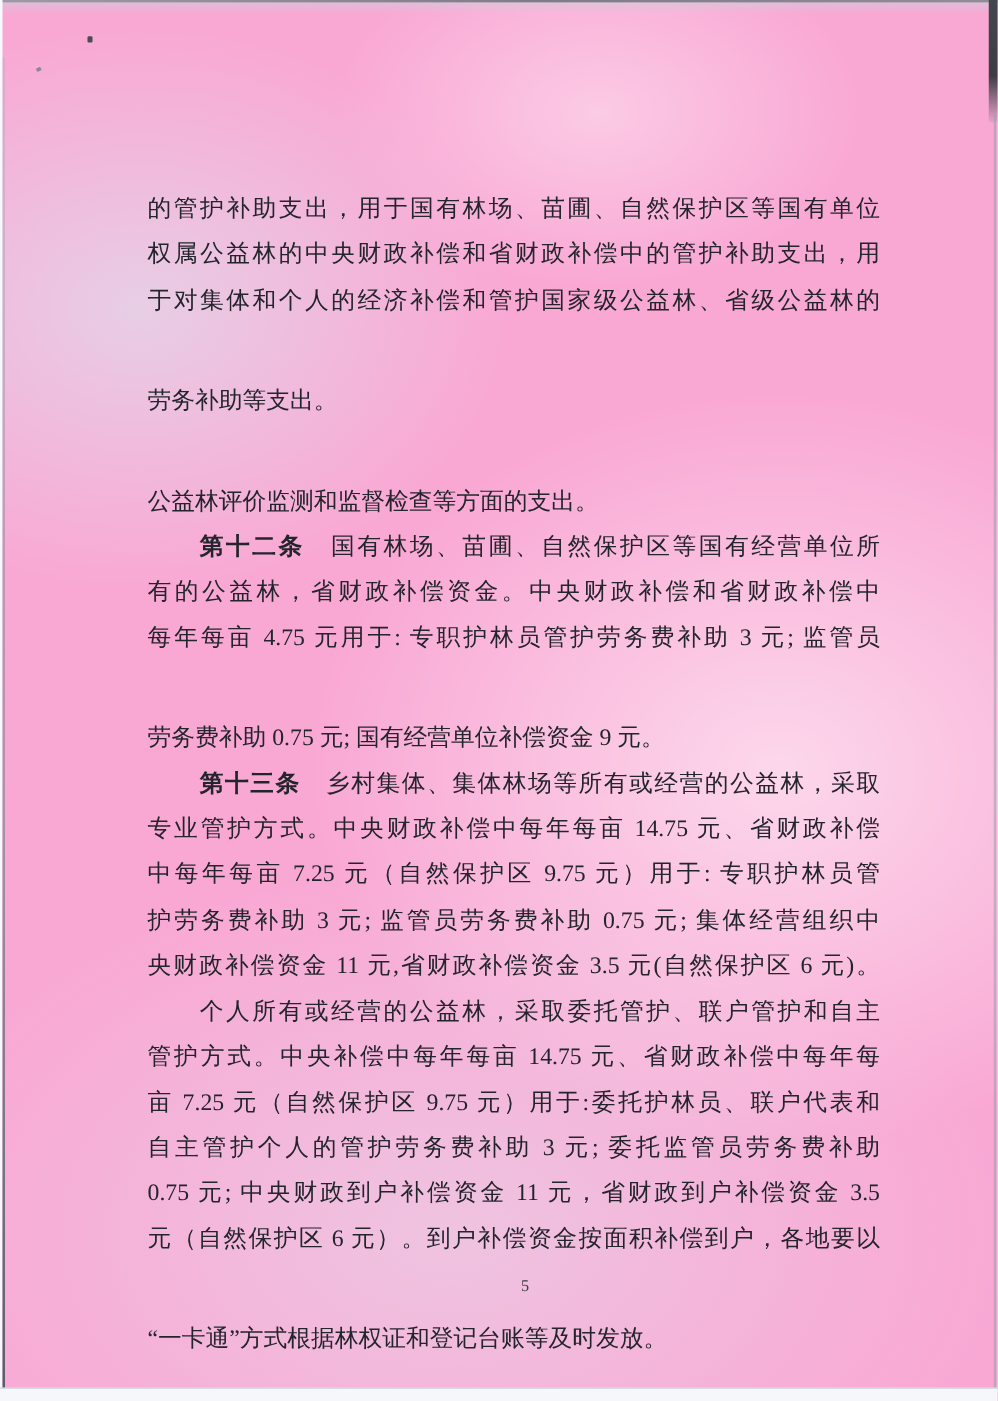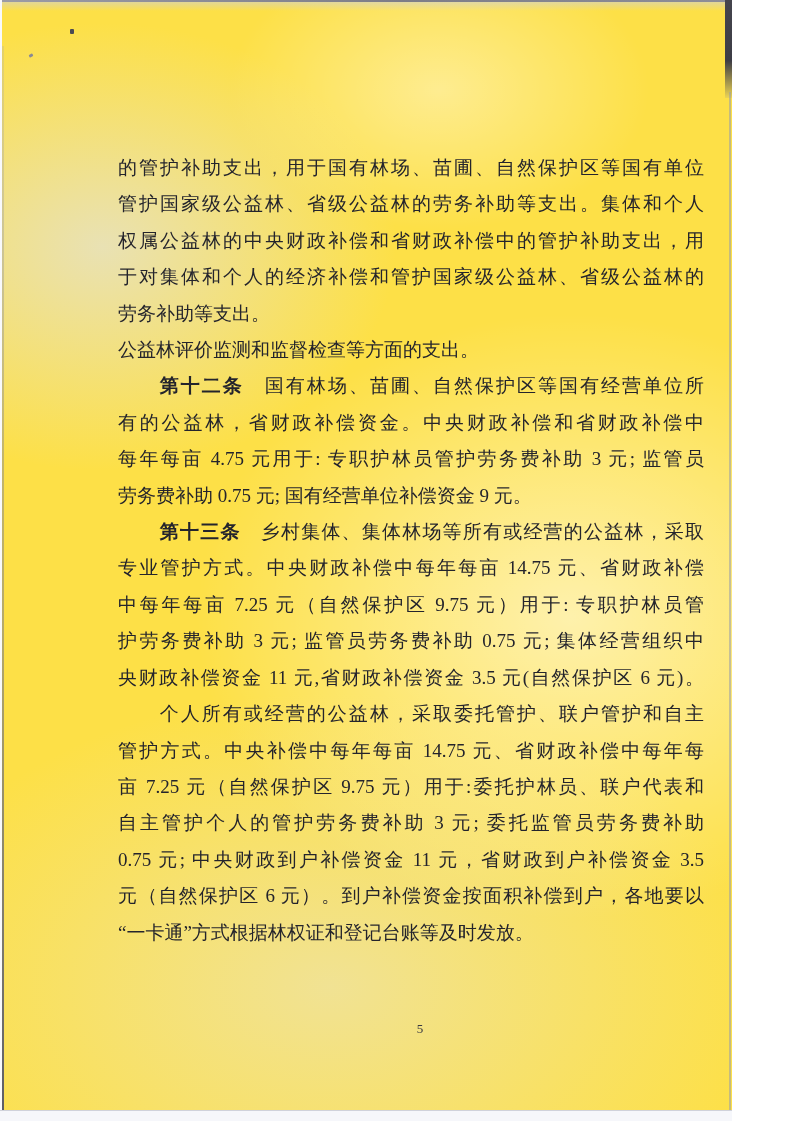--- a/index.html
+++ b/index.html
@@ -2,22 +2,22 @@
 <html><head>
 <meta charset="utf-8">
 <style>
   html,body{margin:0;padding:0;}
   body{
     width:798px;height:1121px;overflow:hidden;
     background:#ffffff;
     font-family:"Liberation Serif","DejaVu Serif",serif;
   }
   .page{
-    position:relative;width:732px;height:1121px;
-    background:#fde047;
+    position:relative;width:798px;height:1121px;
+    background:#f9a8d4;
   }
   .texture{
     position:absolute;inset:0;pointer-events:none;
     background:
       radial-gradient(ellipse 420px 320px at 14% 22%, rgba(222,226,238,0.65), rgba(222,226,238,0) 70%),
       radial-gradient(ellipse 520px 420px at 78% 55%, rgba(255,255,255,0.55), rgba(255,255,255,0) 72%),
       radial-gradient(ellipse 640px 420px at 45% 88%, rgba(226,229,240,0.45), rgba(226,229,240,0) 70%),
       radial-gradient(ellipse 300px 200px at 60% 8%, rgba(255,255,255,0.4), rgba(255,255,255,0) 70%);
   }
   
@@ -40,21 +40,21 @@
   
   .doc-body{
     position:absolute;left:118px;top:150px;width:586px;
     font-size:19px;line-height:36.4px;color:#24242c;
   }
   .line{
     text-align:justify;
     text-align-last:justify;
     word-break:break-all;
   }
-  .line.end{text-align-last:left;}
+  .line.end{text-align-last:left;margin-top:44px;}
   .line.indent{text-indent:2.2em;}
   .line b{font-weight:700;margin-top:20px;}
   .page-number{
     position:absolute;left:408px;top:1021px;width:24px;
     text-align:center;font-size:13px;color:#3a3a42;
   }
 </style>
 </head>
 <body>
 
@@ -66,21 +66,20 @@
   <div class="edge-right-dark"></div>
   <div class="edge-right-line"></div>
   <div class="edge-left-outer"></div>
   <div class="edge-left-line"></div>
   <div class="edge-bottom"></div>
   <div class="speck s1"></div>
   <div class="speck s2"></div>
 
   <div class="doc-body" id="doc-body">
       <div class="line">的管护补助支出，用于国有林场、苗圃、自然保护区等国有单位</div>
-      <div class="line">管护国家级公益林、省级公益林的劳务补助等支出。集体和个人</div>
       <div class="line">权属公益林的中央财政补偿和省财政补偿中的管护补助支出，用</div>
       <div class="line">于对集体和个人的经济补偿和管护国家级公益林、省级公益林的</div>
       <div class="line end">劳务补助等支出。</div>
       <div class="line end">公益林评价监测和监督检查等方面的支出。</div>
       <div class="line indent"><b>第十二条</b>　国有林场、苗圃、自然保护区等国有经营单位所</div>
       <div class="line">有的公益林，省财政补偿资金。中央财政补偿和省财政补偿中</div>
       <div class="line">每年每亩 4.75 元用于: 专职护林员管护劳务费补助 3 元; 监管员</div>
       <div class="line end">劳务费补助 0.75 元; 国有经营单位补偿资金 9 元。</div>
       <div class="line indent"><b>第十三条</b>　乡村集体、集体林场等所有或经营的公益林，采取</div>
       <div class="line">专业管护方式。中央财政补偿中每年每亩 14.75 元、省财政补偿</div>

